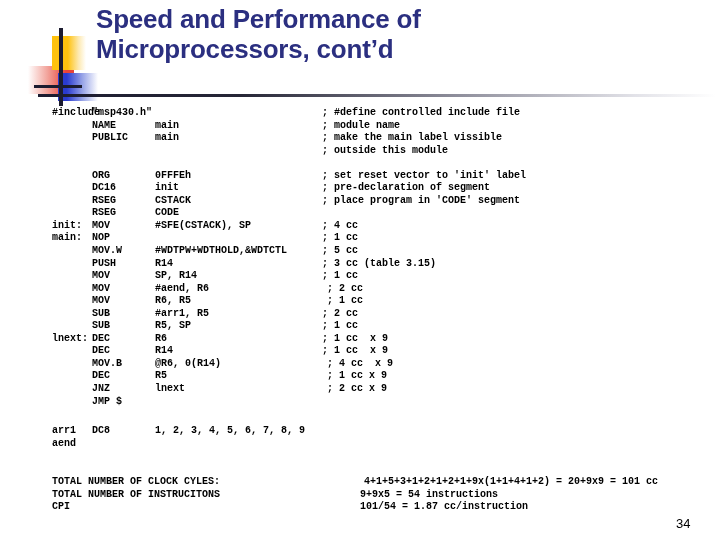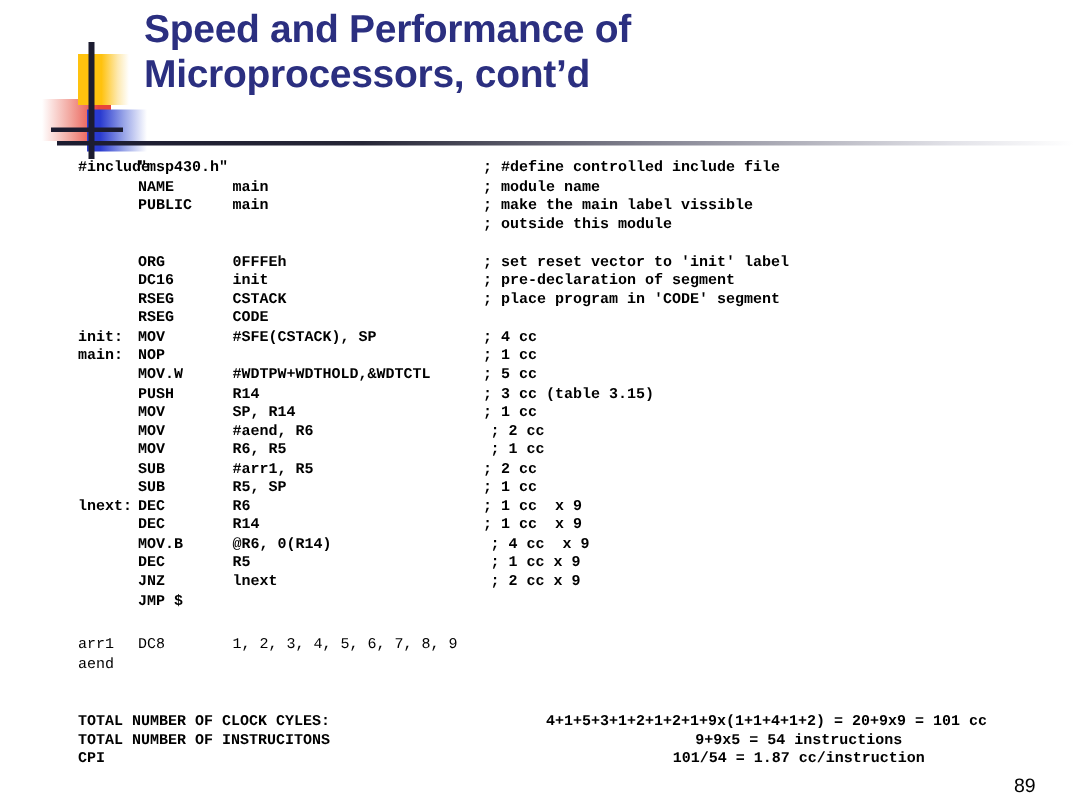--- a/index.html
+++ b/index.html
@@ -113,42 +113,42 @@
   .c-cmt-in { position: absolute; left: 327px; }
 
   
   .datablk {
     position: absolute;
     left: 0;
     top: 425px;
     width: 599px;
     font-family: "Liberation Mono", monospace;
     font-size: 10px;
-    font-weight: normal;
+    font-weight: bold;
     color: #000000;
     line-height: 12.55px;
     white-space: pre;
   }
 
   
   .totals {
     position: absolute;
     left: 0;
     top: 476px;
     width: 664px;
     font-family: "Liberation Mono", monospace;
     font-size: 10px;
     font-weight: bold;
     color: #000000;
     line-height: 12.4px;
     white-space: pre;
   }
   .t-label { position: absolute; left: 52px; }
   .t-value { position: absolute; left: 364px; }
-  .t-value-r { position: absolute; left: 360px; text-align: center; width: 345px; }
+  .t-value-r { position: absolute; left: 360px; text-align: left; width: 345px; }
 
   
   .footer-text {
     position: absolute;
     left: 262px;
     top: 516px;
     font-family: "Liberation Sans", sans-serif;
     font-size: 13px;
     color: #000000;
   }
@@ -180,15 +180,15 @@
   </div>
 
   <div class="divider"></div>
 
   <div class="code" id="code-block"><div class="code-row"><span class="c-label">#include</span><span class="c-mnem">"msp430.h"</span><span class="c-cmt">; #define controlled include file</span></div><div class="code-row"><span class="c-mnem">NAME</span><span class="c-oper">main</span><span class="c-cmt">; module name</span></div><div class="code-row"><span class="c-mnem">PUBLIC</span><span class="c-oper">main</span><span class="c-cmt">; make the main label vissible</span></div><div class="code-row"><span class="c-cmt">; outside this module</span></div><div class="code-row"></div><div class="code-row"><span class="c-mnem">ORG</span><span class="c-oper">0FFFEh</span><span class="c-cmt">; set reset vector to 'init' label</span></div><div class="code-row"><span class="c-mnem">DC16</span><span class="c-oper">init</span><span class="c-cmt">; pre-declaration of segment</span></div><div class="code-row"><span class="c-mnem">RSEG</span><span class="c-oper">CSTACK</span><span class="c-cmt">; place program in 'CODE' segment</span></div><div class="code-row"><span class="c-mnem">RSEG</span><span class="c-oper">CODE</span></div><div class="code-row"><span class="c-label">init:</span><span class="c-mnem">MOV</span><span class="c-oper">#SFE(CSTACK), SP</span><span class="c-cmt">; 4 cc</span></div><div class="code-row"><span class="c-label">main:</span><span class="c-mnem">NOP</span><span class="c-cmt">; 1 cc</span></div><div class="code-row"><span class="c-mnem">MOV.W</span><span class="c-oper">#WDTPW+WDTHOLD,&amp;WDTCTL</span><span class="c-cmt">; 5 cc</span></div><div class="code-row"><span class="c-mnem">PUSH</span><span class="c-oper">R14</span><span class="c-cmt">; 3 cc (table 3.15)</span></div><div class="code-row"><span class="c-mnem">MOV</span><span class="c-oper">SP, R14</span><span class="c-cmt">; 1 cc</span></div><div class="code-row"><span class="c-mnem">MOV</span><span class="c-oper">#aend, R6</span><span class="c-cmt-in">; 2 cc</span></div><div class="code-row"><span class="c-mnem">MOV</span><span class="c-oper">R6, R5</span><span class="c-cmt-in">; 1 cc</span></div><div class="code-row"><span class="c-mnem">SUB</span><span class="c-oper">#arr1, R5</span><span class="c-cmt">; 2 cc</span></div><div class="code-row"><span class="c-mnem">SUB</span><span class="c-oper">R5, SP</span><span class="c-cmt">; 1 cc</span></div><div class="code-row"><span class="c-label">lnext:</span><span class="c-mnem">DEC</span><span class="c-oper">R6</span><span class="c-cmt">; 1 cc  x 9</span></div><div class="code-row"><span class="c-mnem">DEC</span><span class="c-oper">R14</span><span class="c-cmt">; 1 cc  x 9</span></div><div class="code-row"><span class="c-mnem">MOV.B</span><span class="c-oper">@R6, 0(R14)</span><span class="c-cmt-in">; 4 cc  x 9</span></div><div class="code-row"><span class="c-mnem">DEC</span><span class="c-oper">R5</span><span class="c-cmt-in">; 1 cc x 9</span></div><div class="code-row"><span class="c-mnem">JNZ</span><span class="c-oper">lnext</span><span class="c-cmt-in">; 2 cc x 9</span></div><div class="code-row"><span class="c-mnem">JMP $</span></div></div>
 
   <div class="datablk" id="data-block"><div class="code-row"><span class="c-label">arr1</span><span class="c-mnem">DC8</span><span class="c-oper">1, 2, 3, 4, 5, 6, 7, 8, 9</span></div><div class="code-row"><span class="c-label">aend</span></div><div class="code-row"></div></div>
 
   <div class="totals" id="totals-block"><div class="code-row"><span class="t-label">TOTAL NUMBER OF CLOCK CYLES:</span><span class="t-value">4+1+5+3+1+2+1+2+1+9x(1+1+4+1+2) = 20+9x9 = 101 cc</span></div><div class="code-row"><span class="t-label">TOTAL NUMBER OF INSTRUCITONS</span><span class="t-value-r">9+9x5 = 54 instructions</span></div><div class="code-row"><span class="t-label">CPI</span><span class="t-value-r">101/54 = 1.87 cc/instruction</span></div></div>
 
-  <div class="footer-num">89</div>
+  <div class="footer-num">34</div>
 
 </div>
 
 </body></html>

